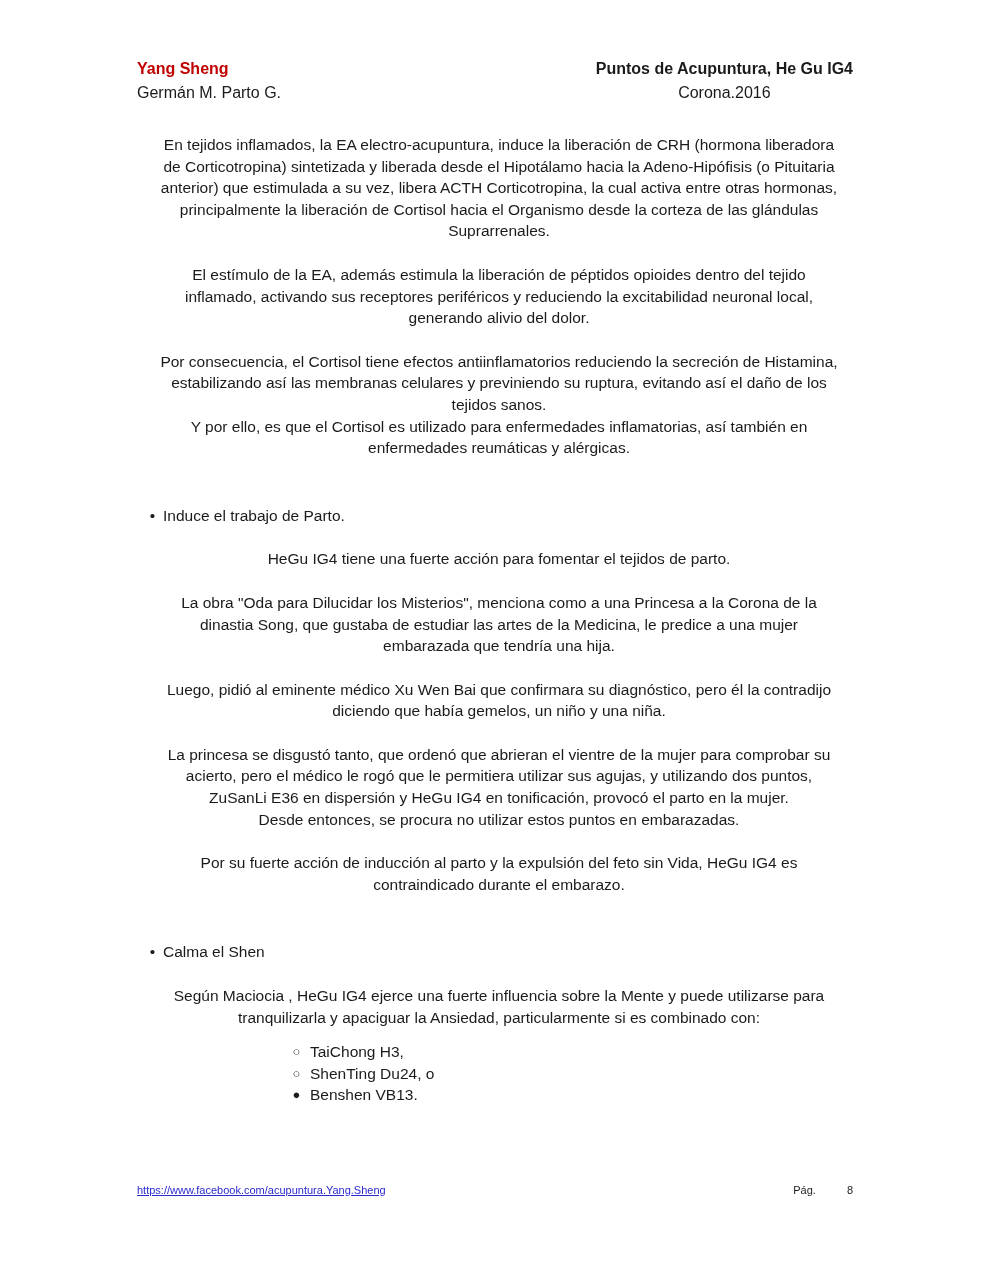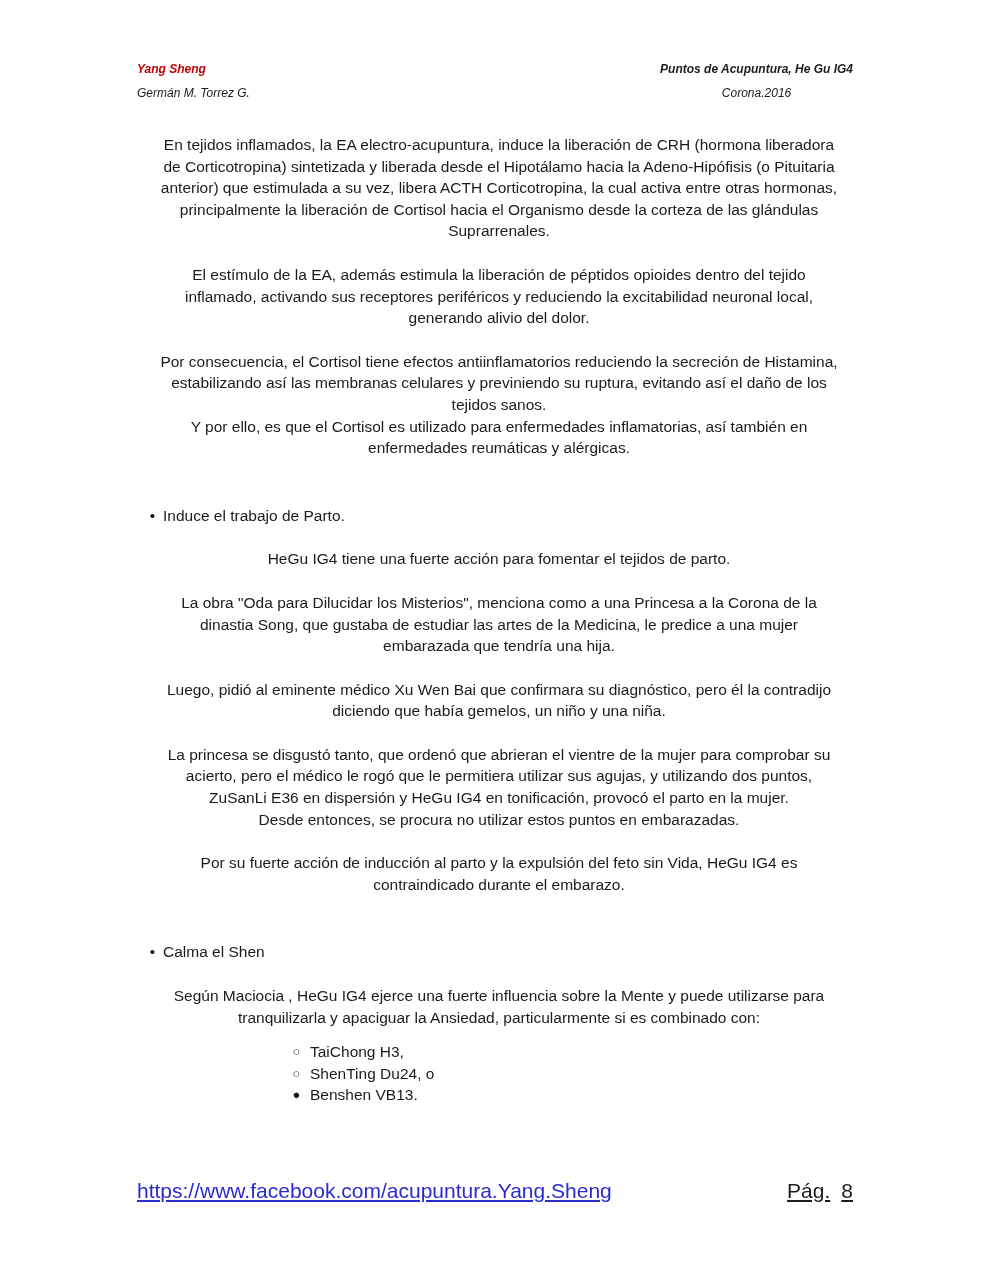--- a/index.html
+++ b/index.html
@@ -19,23 +19,22 @@
   .header {
     position: absolute;
     top: 57px;
     left: 137px;
     right: 137px;
     display: flex;
     justify-content: space-between;
     align-items: flex-start;
   }
   .header-left, .header-right {
-    font-size: 12px;
+    font-size: 16px;
     line-height: 24px;
-    font-style: italic;
   }
   .header-right { text-align: center; }
   .site-title {
     color: #c00000;
     font-weight: bold;
   }
   .doc-title { font-weight: bold; }
   
   .content {
     position: absolute;
@@ -71,41 +70,40 @@
   }
   
   .footer {
     position: absolute;
     top: 1180px;
     left: 137px;
     right: 137px;
     display: flex;
     justify-content: space-between;
     align-items: baseline;
-    font-size: 21px;
+    font-size: 11px;
     line-height: 21.6px;
-    text-decoration: underline;
   }
   .footer-link {
     color: #2a2ad0;
     text-decoration: underline;
     cursor: pointer;
   }
-  .page-indicator { display: flex; }
+  .page-indicator { display: flex; gap: 20px; }
   .page-number { margin-left: 11px; }
 </style>
 </head>
 <body>
 
 <div class="page">
 
   <div class="header">
     <div class="header-left">
       <div class="site-title">Yang Sheng</div>
-      <div class="author">Germán M. Torrez G.</div>
+      <div class="author">Germán M. Parto G.</div>
     </div>
     <div class="header-right">
       <div class="doc-title">Puntos de Acupuntura, He Gu IG4</div>
       <div class="doc-date">Corona.2016</div>
     </div>
   </div>
 
   <div class="content">
     <p class="para">En tejidos inflamados, la EA electro-acupuntura, induce la liberación de CRH (hormona liberadora
 de Corticotropina) sintetizada y liberada desde el Hipotálamo hacia la Adeno-Hipófisis (o Pituitaria

